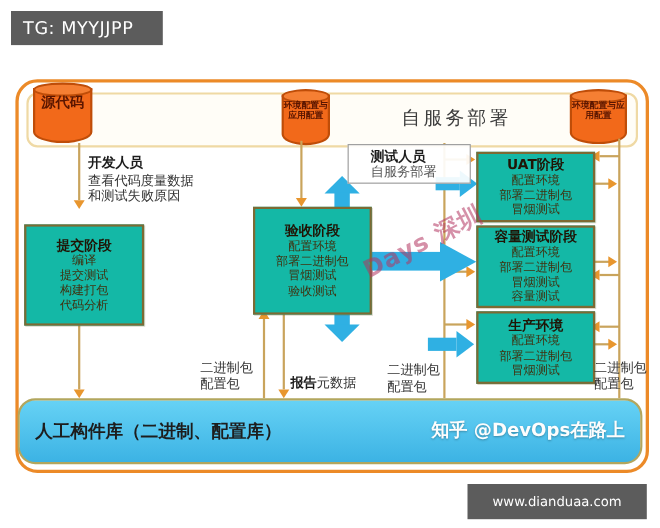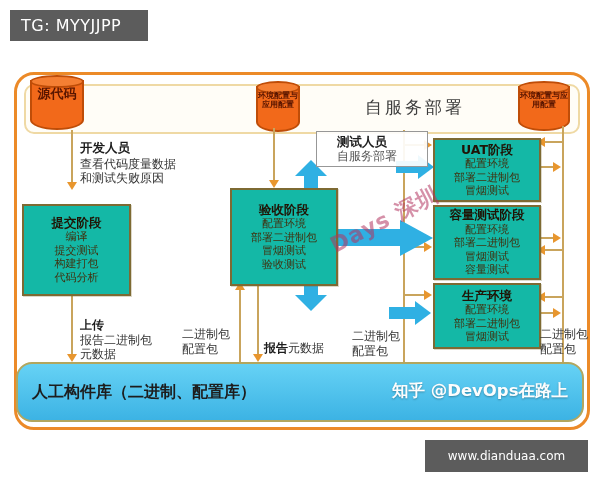--- a/index.html
+++ b/index.html
@@ -159,25 +159,20 @@
     <div class="stage-item">冒烟测试</div>
     <div class="stage-item">容量测试</div>
   </div>
   <div class="stage" style="left:433px;top:283px;width:104px;height:62px;">
     <div class="stage-title">生产环境</div>
     <div class="stage-item">配置环境</div>
     <div class="stage-item">部署二进制包</div>
     <div class="stage-item">冒烟测试</div>
   </div>
 
-  <div class="flow-label" style="left:80px;top:318px;">
-    <b>上传</b><br>
-    <span>报告二进制包</span><br>
-    <span>元数据</span>
-  </div>
   <div class="flow-label" style="left:182px;top:327px;">
     <span>二进制包</span><br>
     <span>配置包</span>
   </div>
   <div class="flow-label" style="left:264px;top:341px;">
     <b>报告</b><span>元数据</span>
   </div>
   <div class="flow-label" style="left:352px;top:329px;">
     <span>二进制包</span><br>
     <span>配置包</span>

